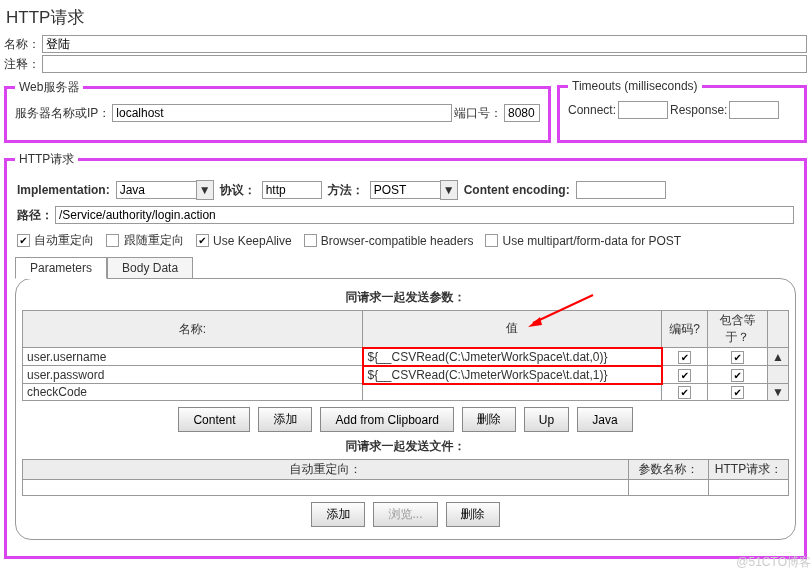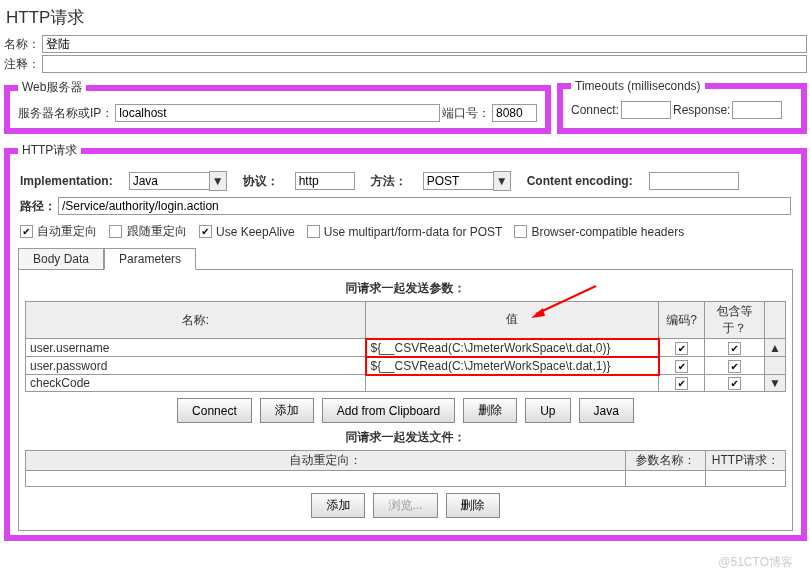--- a/index.html
+++ b/index.html
@@ -1,17 +1,17 @@
 <!DOCTYPE html>
 <html><head>
 <meta charset="utf-8">
 <style>
 * { box-sizing: border-box; }
 body { margin:0; font-family:"Microsoft YaHei",Arial,sans-serif; font-size:12px; color:#333; background:#fff; padding:4px; }
-fieldset { border:6px solid #d946ef; margin:4px 0; padding:6px 8px 4px 8px; position:relative; }
+fieldset { border:3px solid #d946ef; margin:4px 0; padding:6px 8px 16px 8px; position:relative; }
 legend { padding:0 4px; color:#333; }
 .title { font-size:17px; font-weight:normal; margin:2px 0 6px 2px; }
 .row { display:flex; align-items:center; margin:2px 0; gap:2px; }
 .lbl { white-space:nowrap; }
 input[type="text"] { border:1px solid #999; padding:1px 3px; font-size:12px; height:18px; }
 .flex1 { flex:1; }
 .toprow { display:flex; gap:6px; }
 .webserver { flex:1; }
 .timeouts { width:250px; }
 .dropdown { display:inline-flex; align-items:center; }
@@ -25,21 +25,21 @@
 .section-title { text-align:center; font-weight:bold; margin:4px 0; }
 table { width:100%; border-collapse:collapse; }
 th, td { border:1px solid #999; font-size:12px; padding:1px 4px; text-align:left; }
 th { background:#eee; text-align:center; font-weight:normal; }
 .btn { border:1px solid #888; background:linear-gradient(#fdfdfd,#ddd); padding:3px 14px; font-size:12px; cursor:pointer; }
 .btn:disabled { color:#999; }
 .btnrow { display:flex; gap:8px; justify-content:center; margin:6px 0; }
 .scrollcol { width:15px; background:#eee; text-align:center; }
 .annotation { position:absolute; color:#f00; font-size:14px; pointer-events:none; }
 .arrow { position:absolute; pointer-events:none; }
-.watermark { position:absolute; right:18px; bottom:6px; color:#ccc; font-size:12px; }
+.watermark { position:absolute; right:0; bottom:6px; color:#ccc; font-size:12px; }
 .filetbl th { background:#ededed; }
 .red-box { border:2px solid #f00 !important; }
 </style>
 </head>
 <body>
 
 <div class="title">HTTP请求</div>
 
 <div class="row">
   <span class="lbl">名称：</span>
@@ -50,38 +50,38 @@
   <input type="text" class="flex1" value="" style="">
 </div>
 
 <div class="toprow">
   <fieldset class="webserver">
     <legend>Web服务器</legend>
     <div class="row">
       <span class="lbl">服务器名称或IP：</span>
       <input type="text" class="flex1" value="localhost" style="">
       <span class="lbl">端口号：</span>
-      <input type="text" style="width: 45px;" value="8080">
+      <input type="text" style="width: 36px;" value="8080">
     </div>
   </fieldset>
   <fieldset class="timeouts">
     <legend>Timeouts (milliseconds)</legend>
     <div class="row">
       <span class="lbl">Connect:</span>
       <input type="text" style="width: 50px;">
       <span class="lbl">Response:</span>
       <input type="text" style="width: 50px;">
     </div>
   </fieldset>
 </div>
 
 <fieldset style="position:relative;">
   <legend>HTTP请求</legend>
 
-  <div class="row" style="gap:16px;margin:6px 2px;">
+  <div class="row" style="gap:6px;margin:6px 2px;">
     <span class="lbl" style="font-weight:bold">Implementation:</span>
     <span class="dropdown">
       <input type="text" style="width: 80px;" value="Java">
       <span class="dropbtn">▼</span>
     </span>
     <span class="lbl" style="font-weight:bold">协议：</span>
     <input type="text" style="width: 60px;" value="http">
     <span class="lbl" style="font-weight:bold">方法：</span>
     <span class="dropdown">
       <input type="text" style="width: 70px;" value="POST">
@@ -104,33 +104,33 @@
       <span class="row" style="gap: 5px;">
         <span class="cb"></span>
         <span>跟随重定向</span>
       </span>
       <span class="row" style="gap: 4px;">
         <span class="cb">✔</span>
         <span>Use KeepAlive</span>
       </span>
       <span class="row" style="gap: 4px;">
         <span class="cb"></span>
+        <span>Browser-compatible headers</span>
+      </span>
+      <span class="row" style="gap: 4px;">
+        <span class="cb"></span>
         <span>Use multipart/form-data for POST</span>
       </span>
-      <span class="row" style="gap: 4px;">
-        <span class="cb"></span>
-        <span>Browser-compatible headers</span>
-      </span>
     </div>
 
   <div class="tabs">
+    <div class="tab active">Parameters</div>
     <div class="tab">Body Data</div>
-    <div class="tab active">Parameters</div>
-  </div>
-  <div class="tabbody" style="position:relative;">
+  </div>
+  <div class="tabbody" style="position:relative;border-radius:16px;">
     <div class="section-title">同请求一起发送参数：</div>
 
     <svg class="arrow" style="top:14px; left:512px;" width="70" height="35">
       <line x1="65" y1="2" x2="5" y2="30" stroke="#f00" stroke-width="2"></line>
       <polygon points="0,34 12,24 14,32" fill="#f00"></polygon>
     </svg>
 
     <table>
       <thead>
           <tr>
@@ -160,21 +160,21 @@
             <td>checkCode</td>
             <td></td>
             <td style="text-align: center;"><span class="cb">✔</span></td>
             <td style="text-align: center;"><span class="cb">✔</span></td>
             <td class="scrollcol">▼</td>
           </tr>
         </tbody>
     </table>
 
     <div class="btnrow">
-      <button class="btn">Connect</button>
+      <button class="btn">Content</button>
       <button class="btn">添加</button>
       <button class="btn">Add from Clipboard</button>
       <button class="btn">删除</button>
       <button class="btn">Up</button>
       <button class="btn">Java</button>
     </div>
 
     <div class="section-title">同请求一起发送文件：</div>
     <table class="filetbl">
       <tbody>

